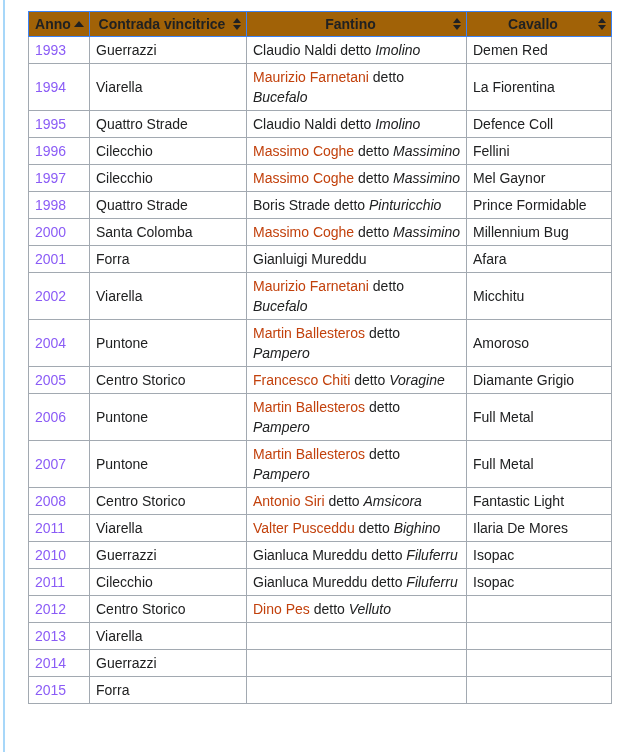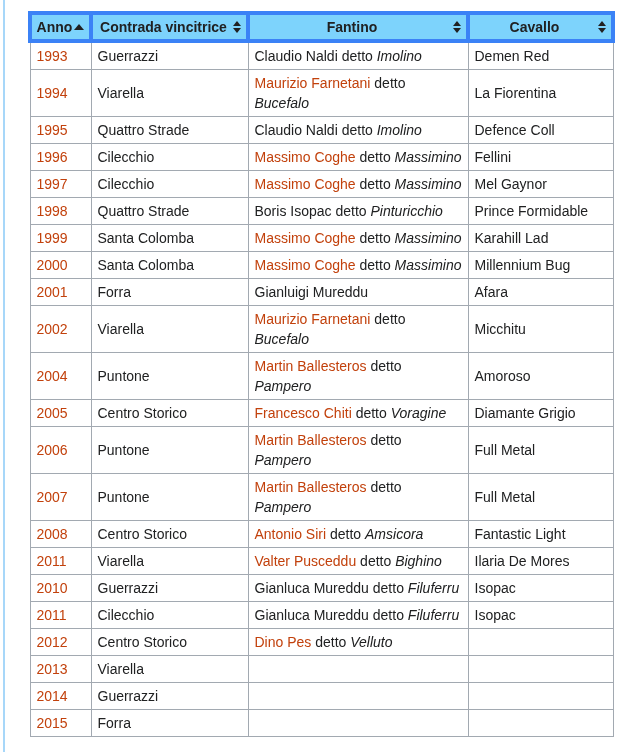--- a/index.html
+++ b/index.html
@@ -28,42 +28,42 @@
     width: 583px;
     border-collapse: collapse;
     table-layout: fixed;
     background: #fff;
   }
   col.c-anno     { width: 61px; }
   col.c-contrada { width: 157px; }
   col.c-fantino  { width: 220px; }
   col.c-cavallo  { width: 145px; }
   th {
-    background: #7dd3fc;
-    border: 4px solid #3b82f6;
+    background: #a16207;
+    border: 1px solid #3b82f6;
     font-weight: bold;
     text-align: center;
     position: relative;
     padding: 2px 16px 2px 4px;
     line-height: 20px;
     height: 25px;
     cursor: pointer;
     vertical-align: middle;
     margin-top: 26px;
   }
   td {
     border: 1px solid #a2a9b1;
     padding: 3px 6px;
     line-height: 20px;
     height: 27px;
     vertical-align: middle;
     background: #fff;
   }
   a { text-decoration: none; cursor: pointer; }
-  .year-link   { color: #c2410c; }
+  .year-link   { color: #8b5cf6; }
   .person-link { color: #c2410c; }
   .nickname    { font-style: italic; }
   
   .sort-icons {
     position: absolute;
     right: 5px; top: 50%;
     transform: translateY(-50%);
     display: flex;
     flex-direction: column;
     align-items: center;
@@ -191,36 +191,24 @@
           <td>
             <div class="cell-line">Mel Gaynor</div>
           </td>
         </tr>
         <tr>
           <td><a class="year-link" href="#">1998</a></td>
           <td>
             <div class="cell-line">Quattro Strade</div>
           </td>
           <td>
-            <div class="cell-line"><span>Boris Isopac</span> <span>detto</span> <i class="nickname">Pinturicchio</i></div>
+            <div class="cell-line"><span>Boris Strade</span> <span>detto</span> <i class="nickname">Pinturicchio</i></div>
           </td>
           <td>
             <div class="cell-line">Prince Formidable</div>
-          </td>
-        </tr>
-        <tr>
-          <td><a class="year-link" href="#">1999</a></td>
-          <td>
-            <div class="cell-line">Santa Colomba</div>
-          </td>
-          <td>
-            <div class="cell-line"><a class="person-link" href="#">Massimo Coghe</a> <span>detto</span> <i class="nickname">Massimino</i></div>
-          </td>
-          <td>
-            <div class="cell-line">Karahill Lad</div>
           </td>
         </tr>
         <tr>
           <td><a class="year-link" href="#">2000</a></td>
           <td>
             <div class="cell-line">Santa Colomba</div>
           </td>
           <td>
             <div class="cell-line"><a class="person-link" href="#">Massimo Coghe</a> <span>detto</span> <i class="nickname">Massimino</i></div>
           </td>

